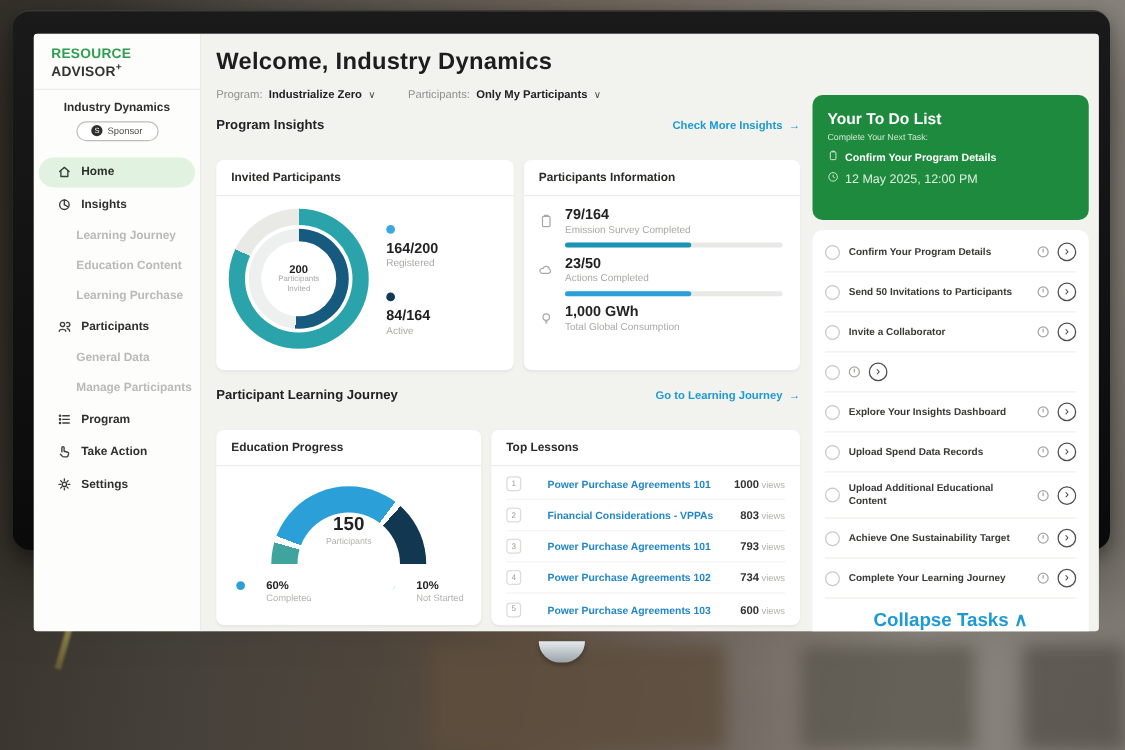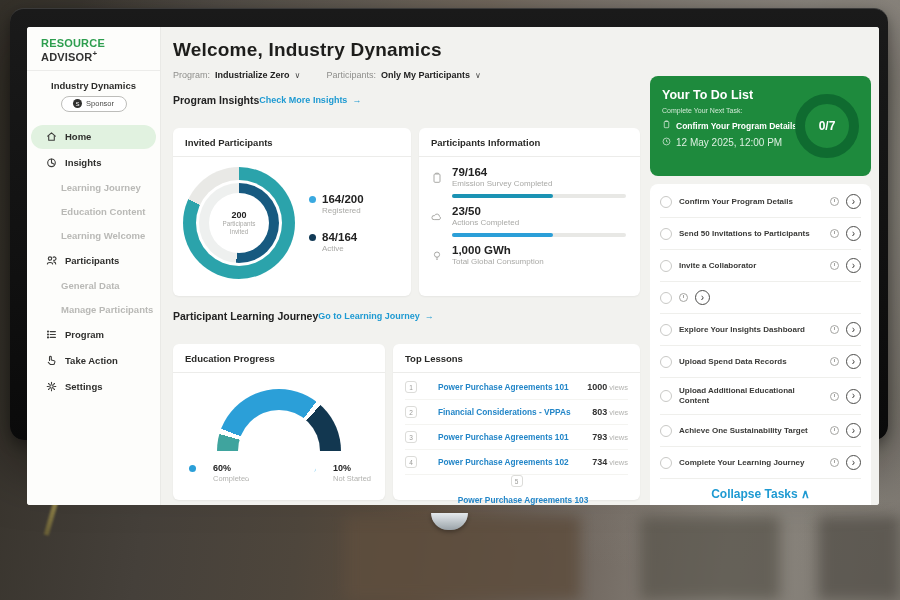--- a/index.html
+++ b/index.html
@@ -46,41 +46,41 @@
 
   
   .main { position:absolute; left:134px; top:0; right:0; bottom:0; background:#f2f2ef;
     display:flex; gap:10px; padding:12px 8px 0 12px; }
   .content-col { width:467px; flex:none; }
   .welcome { font-size:19px; font-weight:bold; color:#1d1d1b; letter-spacing:.2px; }
   .filters { display:flex; gap:26px; margin-top:9px; font-size:9px; color:#8f8f8c; align-items:center; }
   .filter { display:flex; gap:5px; align-items:center; cursor:pointer; }
   .filter b { color:#222; font-size:9px; }
   .chev { color:#4a4a48; font-size:8px; }
-  .section-row { display:flex; align-items:center; margin:14px 0 8px; }
+  .section-row { display:flex; justify-content:space-between; align-items:center; margin:14px 0 8px; }
   .section-title { font-size:10.5px; font-weight:bold; color:#222; }
   .link { font-size:9px; font-weight:bold; color:#1e9ad2; cursor:pointer; display:flex; gap:5px; align-items:center; }
   .cards-row { display:flex; gap:8px;margin-top:22px; }
   .card { background:#fff; border-radius:6px; box-shadow:0 1px 2px rgba(0,0,0,.05); }
   .card-title { font-size:9.5px; font-weight:bold; color:#2a2a28; padding:9px 12px 8px; border-bottom:1px solid #ececea; }
 
   
   .card-a { width:238px; height:168px; }
   .card-a-body { display:flex; align-items:center; padding:10px 8px 0 10px; }
   .donut { position:relative; width:112px; height:112px; flex:none; }
   .d-outer, .d-inner { position:absolute; border-radius:50%; }
   .d-outer { inset:0; }
   .d-outer::after { content:''; position:absolute; inset:13px; background:#fff; border-radius:50%; }
   .d-inner { inset:16px; }
   .d-inner::after { content:''; position:absolute; inset:10px; background:#fff; border-radius:50%; }
   .d-center { position:absolute; inset:0; display:flex; flex-direction:column; align-items:center; justify-content:center; z-index:2; }
   .d-center b { font-size:9px; color:#222; }
   .d-center span { font-size:6.3px; color:#a9a9a6; line-height:1.3; }
   .d-legend { margin-left:14px; display:flex; flex-direction:column; gap:16px; }
-  .leg-item { display:flex; gap:6px; }
+  .leg-item { display:flex; gap:6px;flex-direction:column; }
   .leg-dot { width:7px; height:7px; border-radius:50%; margin-top:3px; flex:none; }
   .leg-val { font-size:11.5px; font-weight:bold; color:#222; line-height:1.15; }
   .leg-lab { font-size:8px; color:#a9a9a6; }
 
   
   .card-b { flex:1; height:168px; }
   .card-b-body { padding:9px 14px 0 12px; }
   .info-row { display:flex; gap:8px; margin-bottom:7px; }
   .info-icon { width:13px; padding-top:4px; flex:none; }
   .info-icon svg { stroke:#a9a9a6; fill:none; stroke-width:1; }
@@ -101,21 +101,21 @@
   .gauge-legend { display:flex; justify-content:space-between; padding:12px 14px 0 16px; }
   .gl-item { display:flex; gap:17px; }
   .gl-dot { width:7px; height:7px; border-radius:50%; margin-top:2px; flex:none; }
   .gl-pct { font-size:9px; font-weight:bold; color:#222; line-height:1.2; }
   .gl-lab { font-size:7.5px; color:#b2b2af; }
 
   
   .card-d { flex:1; height:156px; }
   .lessons { padding:2px 12px 0; }
   .lesson { display:flex; align-items:center; gap:8px; height:25px; border-bottom:1px solid #f4f4f1; }
-  .lesson:last-child { border-bottom:none;flex-direction:column; }
+  .lesson:last-child { border-bottom:none; }
   .rank { width:12px; height:12px; border:1px solid #dcdcd9; border-radius:3px; font-size:6.5px; color:#9a9a97;
     display:flex; align-items:center; justify-content:center; flex:none; }
   .lesson-link { flex:1; font-size:8.3px; font-weight:bold; color:#2386c8; cursor:pointer;padding-left:13px; }
   .views { font-size:9px; font-weight:bold; color:#333; }
   .views-suffix { font-size:7.5px; color:#b2b2af; margin-left:2px; font-weight:normal; }
 
   
   .todo-col { flex:1; min-width:0;margin-top:37px; }
   .todo-head { position:relative; background:#1e8a3d; border-radius:8px; height:100px; padding:12px 12px 0; color:#fff; }
   .todo-title { font-size:12.5px; font-weight:bold; }
@@ -128,21 +128,21 @@
   .todo-ring b { font-size:12px; color:#fff; }
   .tasks-card { background:#fff; border-radius:8px; margin-top:8px; padding:2px 10px; }
   .task { display:flex; align-items:center; gap:7px; padding:8px 0; border-bottom:1px solid #efefec; }
   .task:last-of-type { border-bottom:none; }
   .task-check { width:12px; height:12px; border:1px solid #c9c9c6; border-radius:50%; flex:none; cursor:pointer; }
   .task-label { flex:1; font-size:8px; font-weight:bold; color:#3a3a38; line-height:1.25; }
   .task-clock { width:9px; height:9px; border:1px solid #a5a5a2; border-radius:50%; position:relative; flex:none; }
   .task-clock::after { content:''; position:absolute; left:3.2px; top:1.4px; width:1px; height:3px; background:#a5a5a2; }
   .task-go { width:15px; height:15px; border:1.2px solid #4d4d4b; border-radius:50%; flex:none; cursor:pointer;
     display:flex; align-items:center; justify-content:center; font-size:10px; color:#3a3a38; padding-bottom:1px; }
-  .collapse-link { text-align:center; font-size:12px; font-weight:bold; color:#1e9ad2; padding:8px 0 9px; cursor:pointer; }
+  .collapse-link { text-align:center; font-size:15px; font-weight:bold; color:#1e9ad2; padding:8px 0 9px; cursor:pointer; }
   .news-card { background:#fff; border-radius:8px 8px 0 0; margin-top:8px; height:40px; }
   .news-title { font-size:12px; font-weight:bold; color:#2a2a28; padding:9px 12px 7px; border-bottom:2px solid #ec4899; }
 </style>
 </head>
 <body>
 
 <div class="room"></div>
 <div class="room-blob blob-center"></div>
 <div class="room-blob blob-right-a"></div>
 <div class="room-blob blob-right-b"></div>
@@ -181,21 +181,21 @@
             </span>
           <span class="mi-label">Insights</span>
         </div>
         <div class="mi sub">
           <span class="mi-label">Learning Journey</span>
         </div>
         <div class="mi sub">
           <span class="mi-label">Education Content</span>
         </div>
         <div class="mi sub">
-          <span class="mi-label">Learning Welcome</span>
+          <span class="mi-label">Learning Purchase</span>
         </div>
         <div class="mi">
           <span class="mi-icon">
               <svg width="11" height="11" viewBox="0 0 11 11">
                 <circle cx="4" cy="3.6" r="1.7"></circle>
                 <path d="M1.4 9c0-2 5.2-2 5.2 0"></path>
                 <path d="M7.2 2.3a1.7 1.7 0 1 1 .4 2.9"></path>
                 <path d="M7.8 6.9c1.2.2 1.9.9 1.9 2.1"></path>
               </svg>
             </span>
@@ -347,20 +347,24 @@
             <span>→</span>
           </span>
         </div>
 
         <div class="cards-row">
 
           <div class="card card-c">
             <div class="card-title">Education Progress</div>
             <div class="gauge-wrap">
               <div class="gauge-arc" style="background:conic-gradient(from 270deg,#3fa49e 0deg 16deg,#ffffff 16deg 21deg,#2b9fd8 21deg 127deg,#ffffff 127deg 132deg,#123750 132deg 180deg,transparent 180deg 360deg)"></div>
+              <div class="gauge-center">
+                <b>150</b>
+                <div>Participants</div>
+              </div>
             </div>
             <div class="gauge-legend">
               <div class="gl-item">
                 <span class="gl-dot" style="background:#2b9fd8"></span>
                 <span>
                   <div class="gl-pct">60%</div>
                   <div class="gl-lab">Completed</div>
                 </span>
               </div>
               <div class="gl-item">
@@ -424,23 +428,20 @@
                 </svg></span>
             <span>Confirm Your Program Details</span>
           </div>
           <div class="todo-due">
             <span class="mini-ic"><svg width="9" height="9" viewBox="0 0 12 12">
                   <circle cx="6" cy="6" r="4.6"></circle>
                   <path d="M6 3.6V6l1.8 1"></path>
                 </svg></span>
             <span>12 May 2025, 12:00 PM</span>
           </div>
-          <div class="todo-ring">
-            <b>0/7</b>
-          </div>
         </div>
 
         <div class="tasks-card">
           <div class="task">
             <span class="task-check"></span>
             <span class="task-label">Confirm Your Program Details</span>
             <span class="task-clock"></span>
             <span class="task-go">›</span>
           </div>
           <div class="task">

